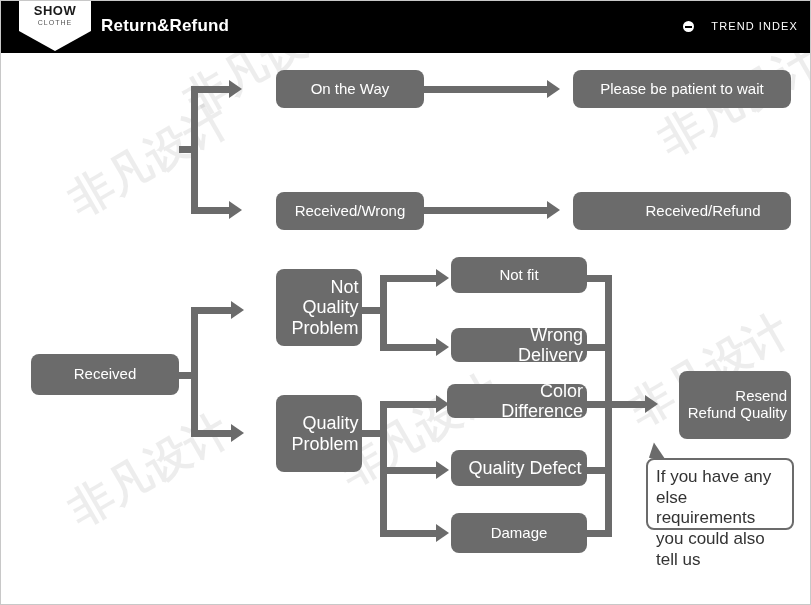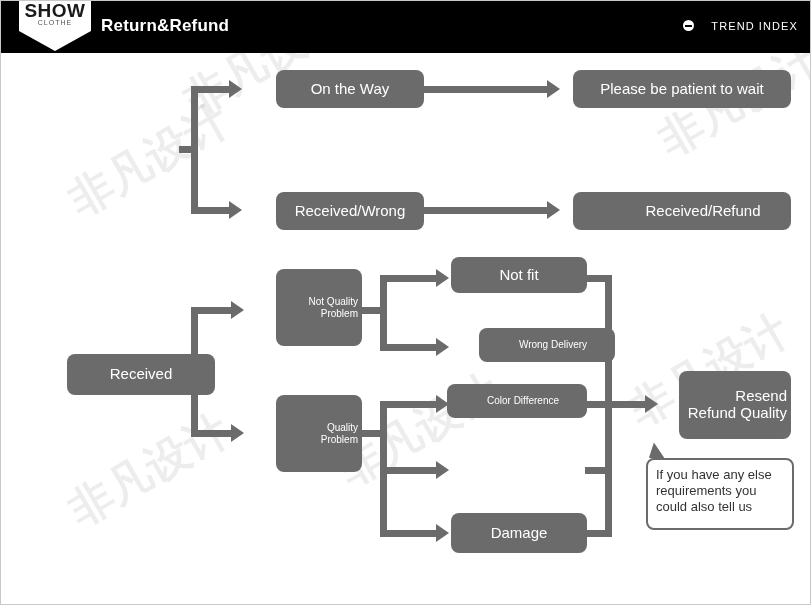--- a/index.html
+++ b/index.html
@@ -30,21 +30,21 @@
   }
   .logo-box {
     position: absolute;
     left: 18px; top: 0;
     width: 72px;
     height: 30px;
     background: #ffffff;
     text-align: center;
   }
   .logo-show {
-    font-size: 19px;
+    font-size: 13px;
     font-weight: bold;
     color: #1a1a1a;
     letter-spacing: 0.5px;
     line-height: 17px;
     margin-top: 1px;
   }
   .logo-clothe {
     font-size: 7px;
     color: #555555;
     letter-spacing: 1px;
@@ -63,21 +63,21 @@
     left: 100px; top: 15px;
     font-size: 17px;
     font-weight: bold;
     color: #ffffff;
     letter-spacing: 0.2px;
   }
   .trend {
     position: absolute;
     right: 14px; top: 19px;
     display: flex;
-    align-items: flex-start;
+    align-items: flex-end;
     gap: 17px;
   }
   .trend-glyph {
     width: 11px; height: 11px;
     border-radius: 50%;
     background: #ffffff;
     position: relative;
   }
   .trend-glyph::after {
     content: "";
@@ -119,42 +119,42 @@
     border-radius: 8px;
     display: flex;
     align-items: center;
     justify-content: center;
     text-align: right;
     font-size: 15px;
     box-sizing: border-box;
     line-height: 1.12;
     padding: 2px 4px;
   }
-  .node.small { font-size: 10px; padding-left: 16px; }
+  .node.small { font-size: 18px; padding-left: 16px; }
 
   .line {
     position: absolute;
     background: #6b6b6b;
   }
   .arrow {
     position: absolute;
     width: 0; height: 0;
     border-top: 9px solid transparent;
     border-bottom: 9px solid transparent;
     border-left: 13px solid #6b6b6b;
   }
 
   
   .callout {
     position: absolute;
     background: #ffffff;
     border: 2px solid #6b6b6b;
     border-radius: 8px;
     color: #333333;
-    font-size: 13px;
+    font-size: 17px;
     line-height: 1.22;
     padding: 7px 8px;
     box-sizing: border-box;
   }
   .callout-tail {
     position: absolute;
     width: 0; height: 0;
     border-left: 18px solid #6b6b6b;
     border-top: 14px solid transparent;
     border-bottom: 2px solid transparent;
@@ -235,32 +235,33 @@
 
 
     <div class="node" style="left:275px; top:17px; width:148px; height:38px;">On the Way</div>
 
     <div class="node" style="left:572px; top:17px; width:218px; height:38px;">Please be patient to wait</div>
 
     <div class="node" style="left:275px; top:139px; width:148px; height:38px;">Received/Wrong</div>
 
     <div class="node" style="left:572px; top:139px; width:218px; height:38px;padding-left:46px;">Received/Refund</div>
 
-    <div class="node" style="left:30px; top:301px; width:148px; height:41px;margin-left:36px;">Received</div>
+    <div class="node" style="left:30px; top:301px; width:148px; height:41px;">Received</div>
 
     <div class="node small" style="left:275px; top:216px; width:86px; height:77px;">Not Quality Problem</div>
 
     <div class="node small" style="left:275px; top:342px; width:86px; height:77px;">Quality Problem</div>
 
     <div class="node" style="left:450px; top:204px; width:136px; height:36px;">Not fit</div>
 
-    <div class="node small" style="left:450px; top:275px; width:136px; height:34px;margin-left:28px;">Wrong Delivery</div>
+    <div class="node small" style="left:450px; top:275px; width:136px; height:34px;">Wrong Delivery</div>
 
     <div class="node small" style="left:446px; top:331px; width:140px; height:34px;">Color Difference</div>
 
+    <div class="node small" style="left:450px; top:397px; width:136px; height:36px;">Quality Defect</div>
 
     <div class="node" style="left:450px; top:460px; width:136px; height:40px;">Damage</div>
 
     <div class="node" style="left:678px; top:318px; width:112px; height:68px;">Resend Refund Quality</div>
 
     <div class="callout-tail" style="left:650px; top:392px;"></div>
     <div class="callout" style="left:645px; top:405px; width:148px; height:72px;">If you have any else requirements you could also tell us</div>
 
   </div>
 </div>

